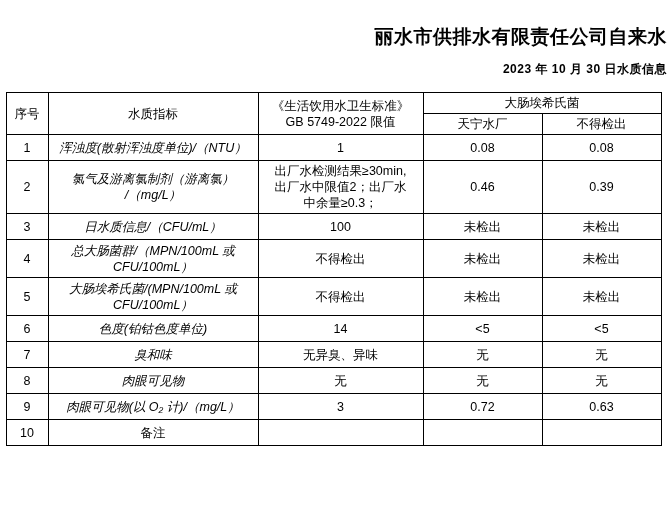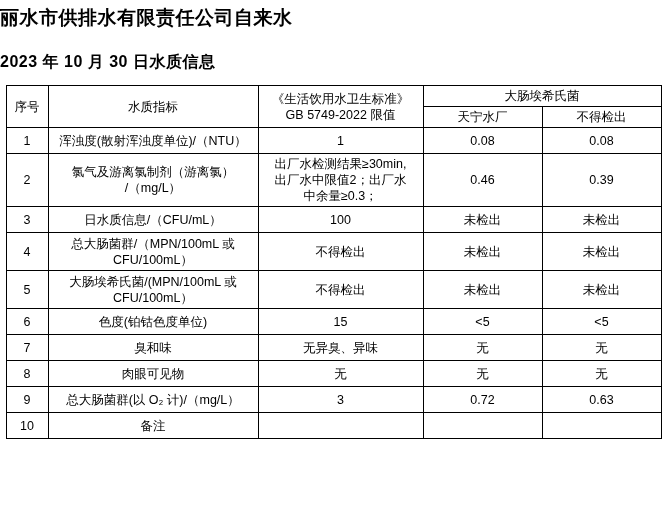--- a/index.html
+++ b/index.html
@@ -14,37 +14,37 @@
     color: #000000;
     overflow: hidden;
   }
   .page {
     width: 667px;
     height: 510px;
     position: relative;
     box-sizing: border-box;
   }
   .title-block {
-    text-align: left;
-    padding-top: 3px;
+    text-align: right;
+    padding-top: 22px;
   }
   .title-line {
     font-size: 19px;
     font-weight: bold;
     letter-spacing: 0.5px;
     line-height: 30px;
     color: #000;
   }
   .title-line2 {
-    font-size: 16px;
+    font-size: 12px;
     font-weight: bold;
     letter-spacing: 0.5px;
     line-height: 30px;
     color: #000;
-    margin-top: 14px;
+    margin-top: 2px;
   }
   table.wq {
     border-collapse: collapse;
     width: 655px;
     margin: 8px auto 5px auto;
     table-layout: fixed;
     border-radius: 26px;
   }
   table.wq td, table.wq th {
     border: 1px solid #000;
@@ -58,20 +58,21 @@
   th.hdr {
     font-size: 13px;
   }
   .col-no { width: 42px; }
   .col-idx { width: 210px; }
   .col-std { width: 165px; }
   .col-p1 { width: 119px; }
   .col-p2 { width: 119px; }
   td.idx-cell {
     text-align: center;
+    font-style: italic;
   }
   td.remark-label {
     text-align: left;
     padding-left: 8px;
   }
   .row-h-1 { height: 26px; }
   .row-h-2 { height: 52px; }
   .row-h-3 { height: 38px; }
 </style>
 </head>
@@ -199,21 +200,21 @@
           </td>
         </tr>
         <tr class="row-h-1">
           <td>
             <div>6</div>
           </td>
           <td class="idx-cell">
             <div>色度(铂钴色度单位)</div>
           </td>
           <td>
-            <div>15</div>
+            <div>14</div>
           </td>
           <td>
             <div>&lt;5</div>
           </td>
           <td>
             <div>&lt;5</div>
           </td>
         </tr>
         <tr class="row-h-1">
           <td>
@@ -247,21 +248,21 @@
           </td>
           <td>
             <div>无</div>
           </td>
         </tr>
         <tr class="row-h-1">
           <td>
             <div>9</div>
           </td>
           <td class="idx-cell">
-            <div>总大肠菌群(以 O₂ 计)/（mg/L）</div>
+            <div>肉眼可见物(以 O₂ 计)/（mg/L）</div>
           </td>
           <td>
             <div>3</div>
           </td>
           <td>
             <div>0.72</div>
           </td>
           <td>
             <div>0.63</div>
           </td>

